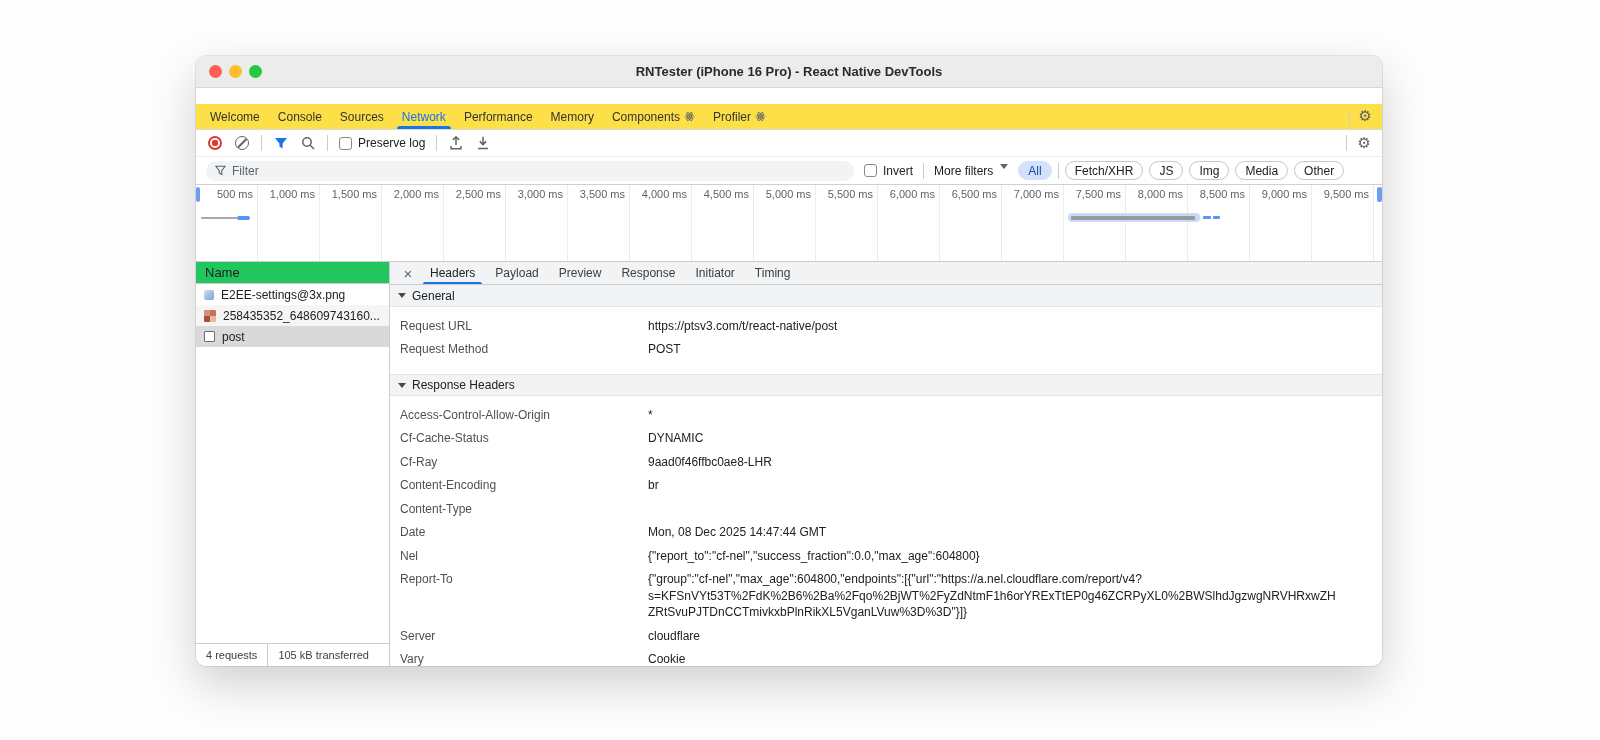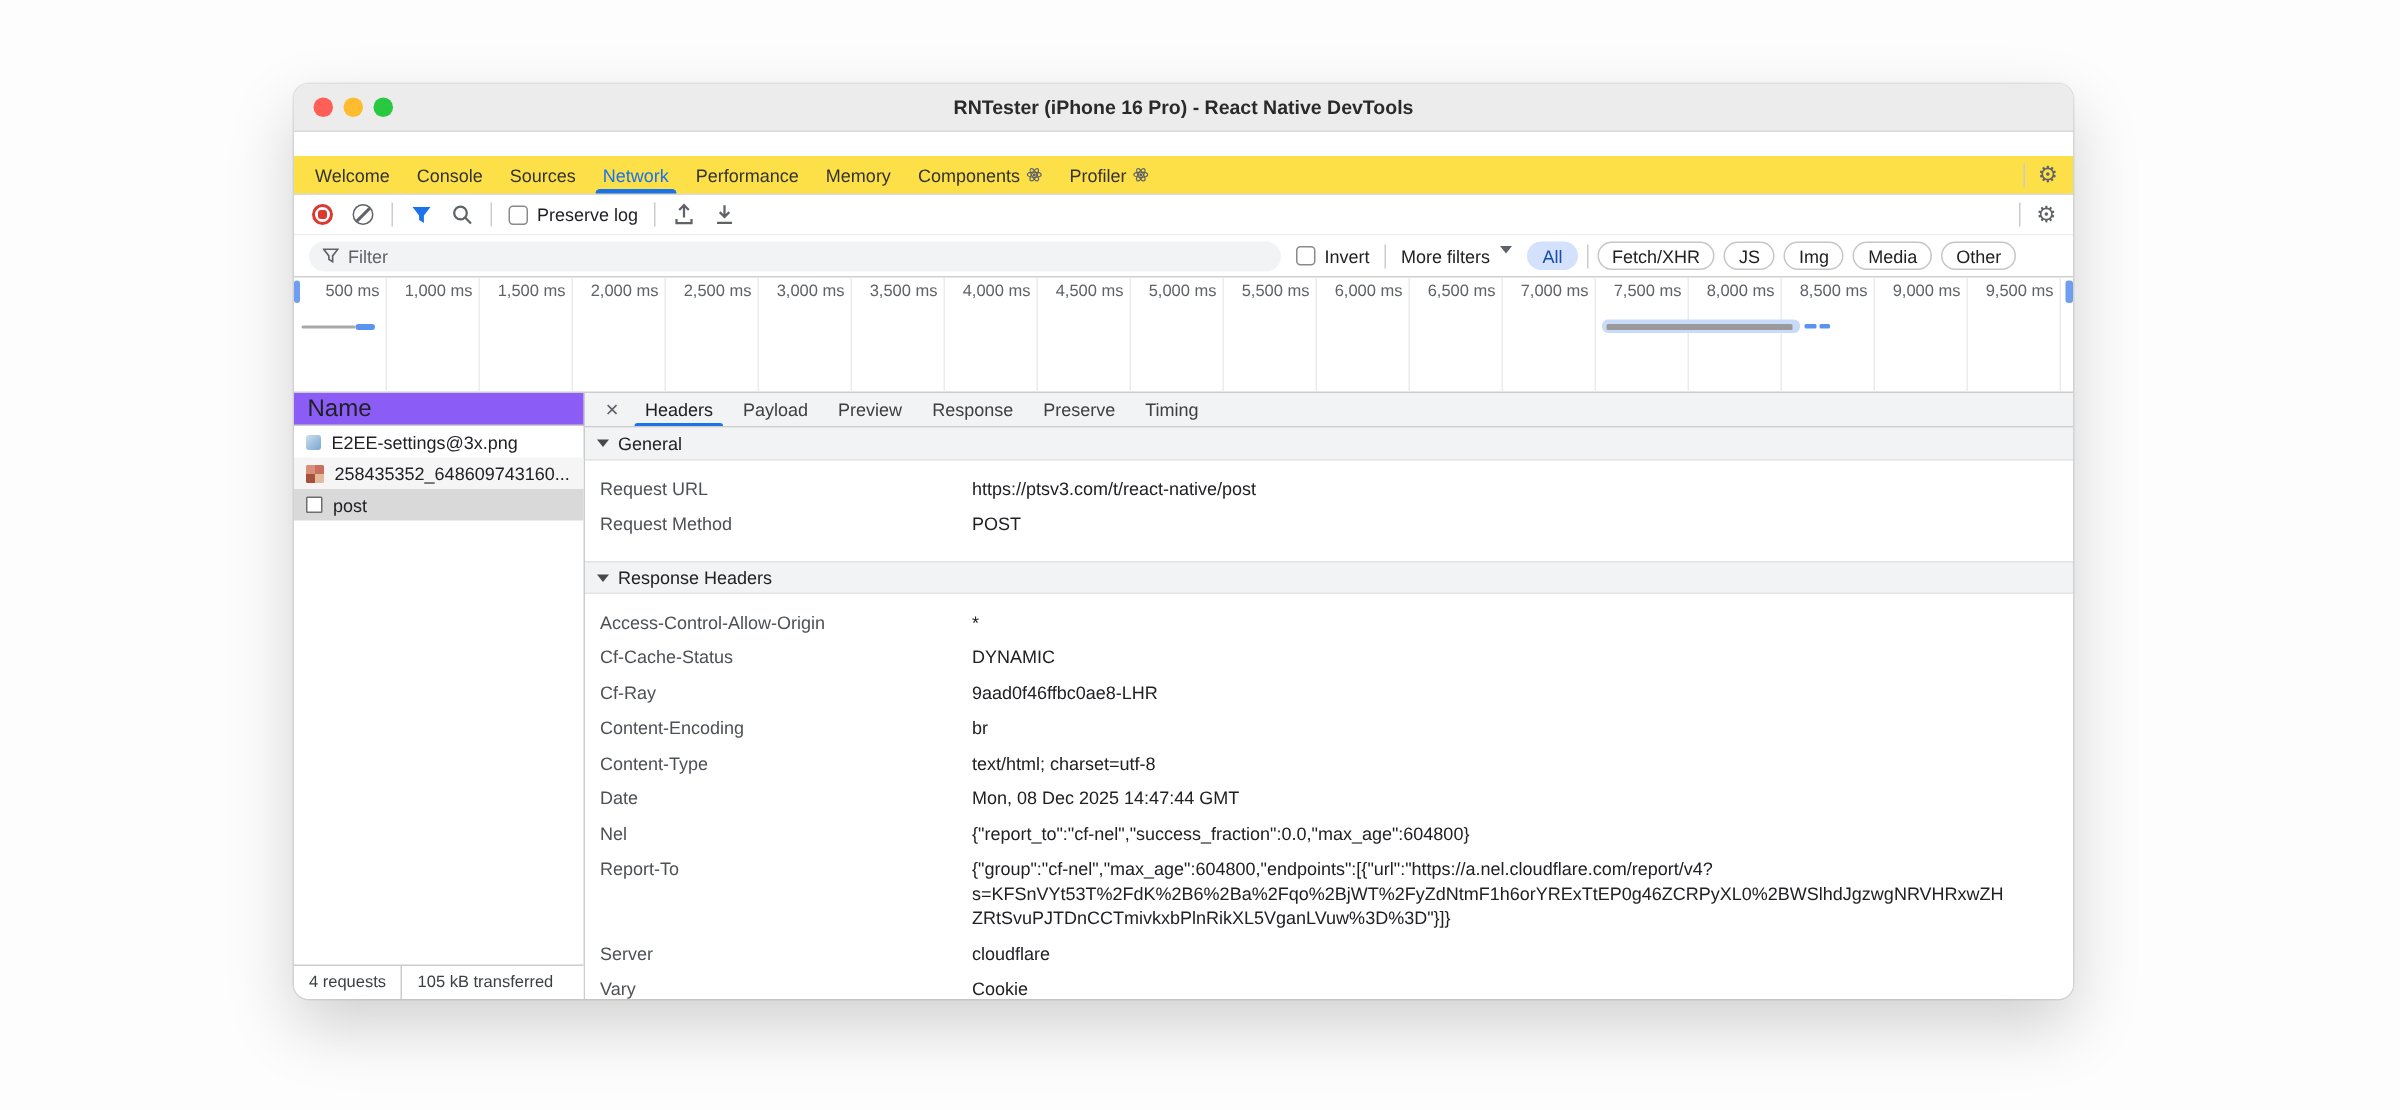--- a/index.html
+++ b/index.html
@@ -74,22 +74,22 @@
   .bar { position:absolute; border-radius:1px; }
   .barA-gray { left:5px; top:32px; width:36px; height:2px; background:#a8a8a8; }
   .barA-blue { left:41px; top:31px; width:13px; height:4px; background:#5b93f2; border-radius:2px; }
   .barB-halo { left:872px; top:28px; width:132px; height:9px; background:#c8dbf8; border-radius:4px; }
   .barB-gray { left:875px; top:31px; width:124px; height:4px; background:#9a9a9a; }
   .dash1 { left:1007px; top:31px; width:8px; height:3px; background:#5b93f2; }
   .dash2 { left:1017px; top:31px; width:7px; height:3px; background:#5b93f2; }
   
   .main { flex:1; display:flex; min-height:0; }
   .left-panel { width:194px; flex:0 0 194px; border-right:1px solid #ccc; display:flex; flex-direction:column; background:#fff; }
-  .name-header { height:22px; flex:0 0 22px; background:#8b5cf6; border-bottom:1px solid #ccc;
-    font-size:16px; color:#202124; display:flex; align-items:center; padding-left:9px; }
+  .name-header { height:22px; flex:0 0 22px; background:#22c55e; border-bottom:1px solid #ccc;
+    font-size:13px; color:#202124; display:flex; align-items:center; padding-left:9px; }
   .req-row { height:21px; flex:0 0 21px; display:flex; align-items:center; gap:7px; padding-left:8px;
     font-size:12px; color:#202124; white-space:nowrap; overflow:hidden; }
   .req-row.striped { background:#f5f5f5; }
   .req-row.selected { background:#d9d9d9; }
   .thumb-png { width:10px; height:10px; border-radius:2px; flex:0 0 10px;
     background:linear-gradient(135deg,#cfe0f0 0%,#9dbfe0 55%,#7da6cf 100%); }
   .thumb-img { width:12px; height:12px; border-radius:1px; flex:0 0 12px;
     background:conic-gradient(#c96f5f 0 25%, #e3bb9b 0 50%, #a9503c 0 75%, #d98f7a 0); }
   .doc-icon { width:11px; height:11px; border:1px solid #6e6e6e; border-radius:1px; background:#fff; flex:0 0 11px; }
   .left-fill { flex:1; }
@@ -309,21 +309,21 @@
       </div>
     </div>
 
     <div class="detail">
       <div class="detail-tabs">
         <span class="close-btn">×</span>
         <span class="dtab active">Headers</span>
         <span class="dtab">Payload</span>
         <span class="dtab">Preview</span>
         <span class="dtab">Response</span>
-        <span class="dtab">Preserve</span>
+        <span class="dtab">Initiator</span>
         <span class="dtab">Timing</span>
       </div>
 
       <div class="detail-content">
 
         <div class="section-header">
           <span class="tri"></span>
           <span>General</span>
         </div>
         <div class="kv-rows">
@@ -353,21 +353,20 @@
           <div class="kv">
             <span class="k">Cf-Ray</span>
             <span class="v">9aad0f46ffbc0ae8-LHR</span>
           </div>
           <div class="kv">
             <span class="k">Content-Encoding</span>
             <span class="v">br</span>
           </div>
           <div class="kv">
             <span class="k">Content-Type</span>
-            <span class="v">text/html; charset=utf-8</span>
           </div>
           <div class="kv">
             <span class="k">Date</span>
             <span class="v">Mon, 08 Dec 2025 14:47:44 GMT</span>
           </div>
           <div class="kv">
             <span class="k">Nel</span>
             <span class="v">{"report_to":"cf-nel","success_fraction":0.0,"max_age":604800}</span>
           </div>
           <div class="kv">

